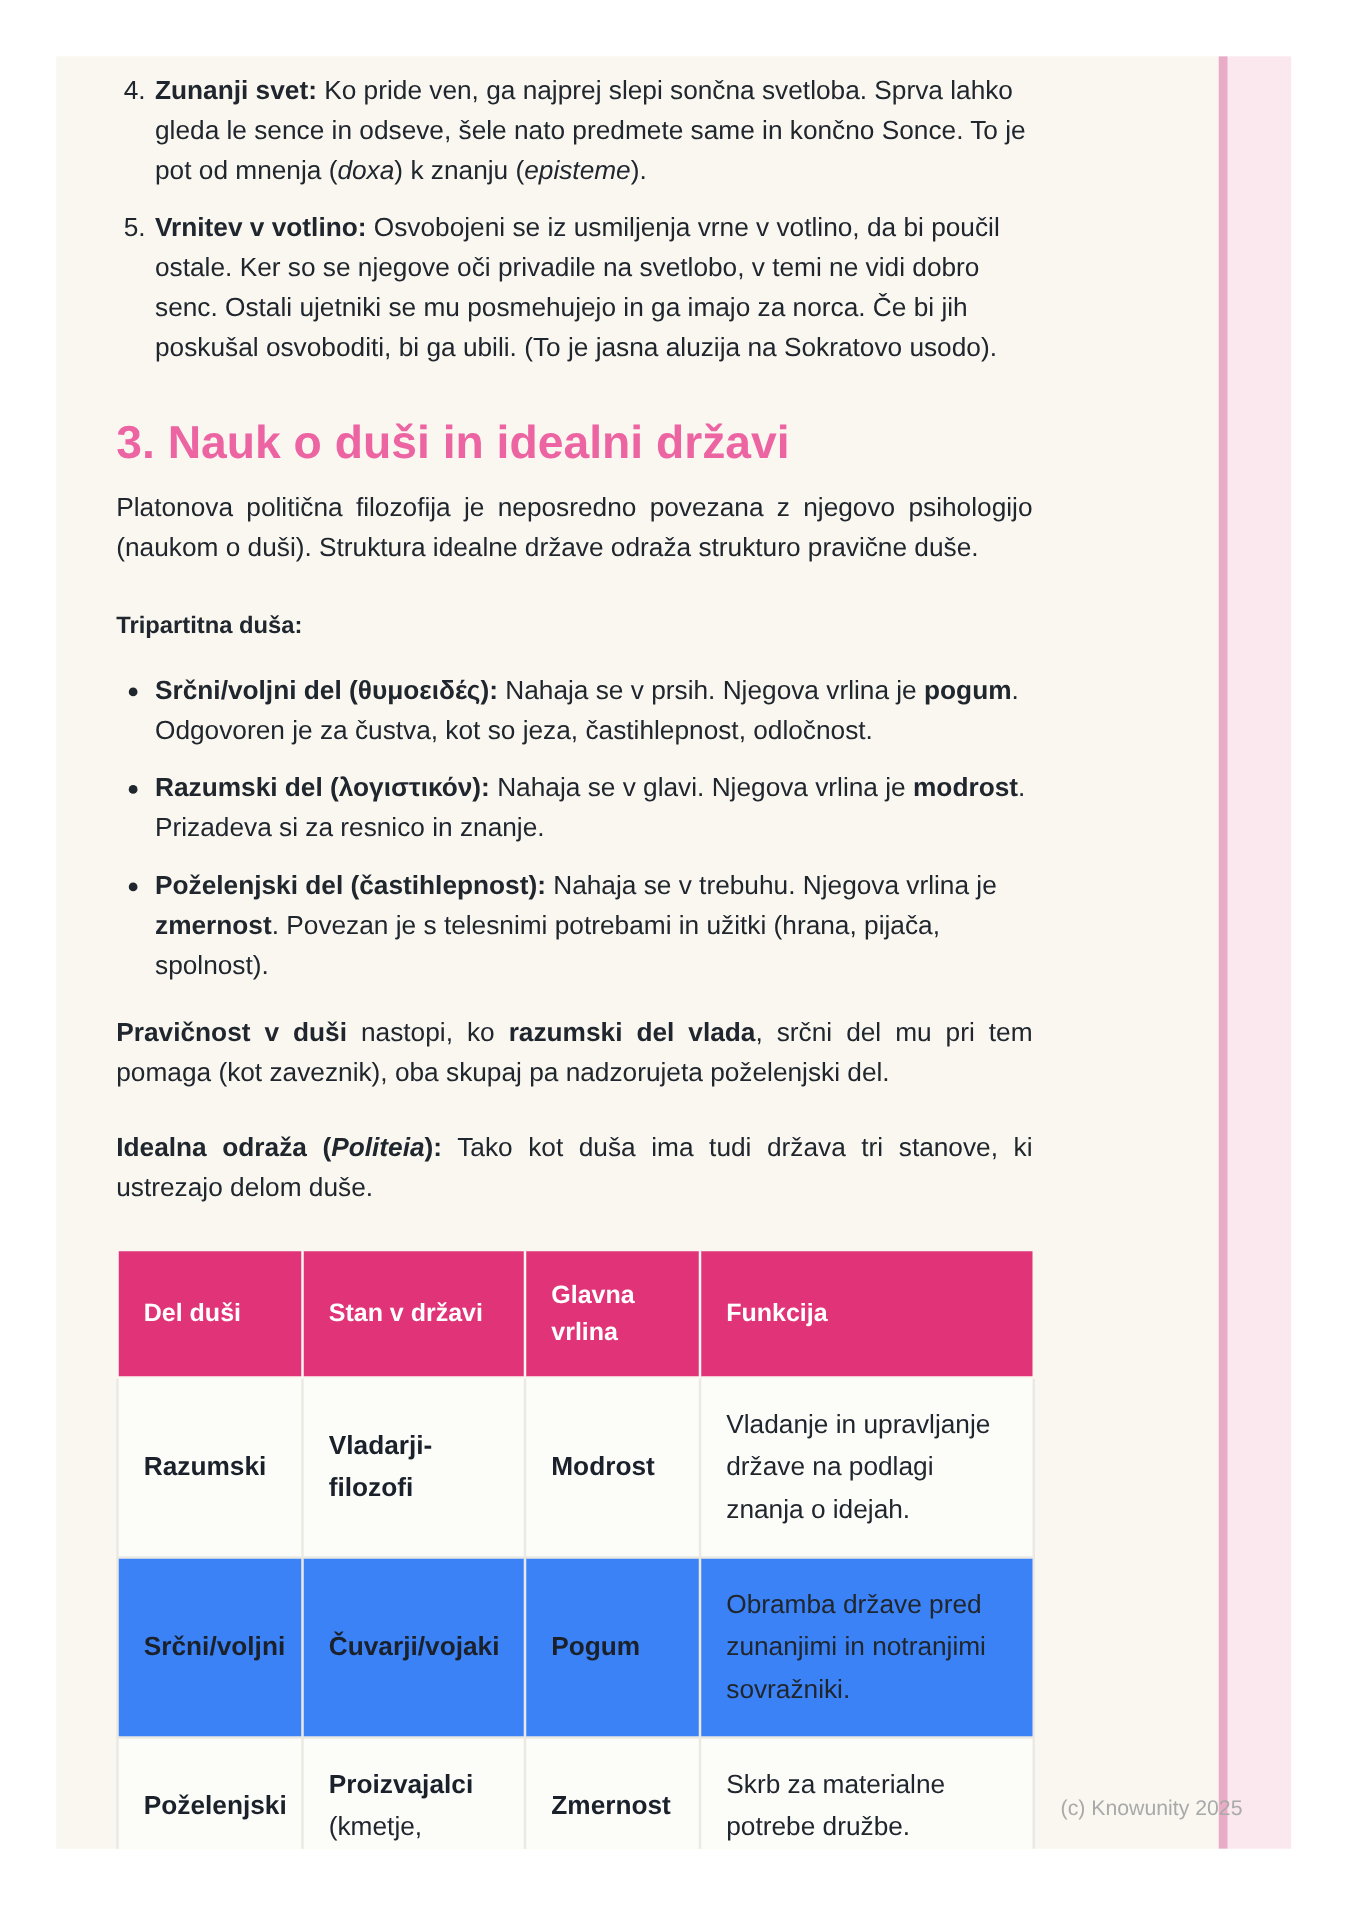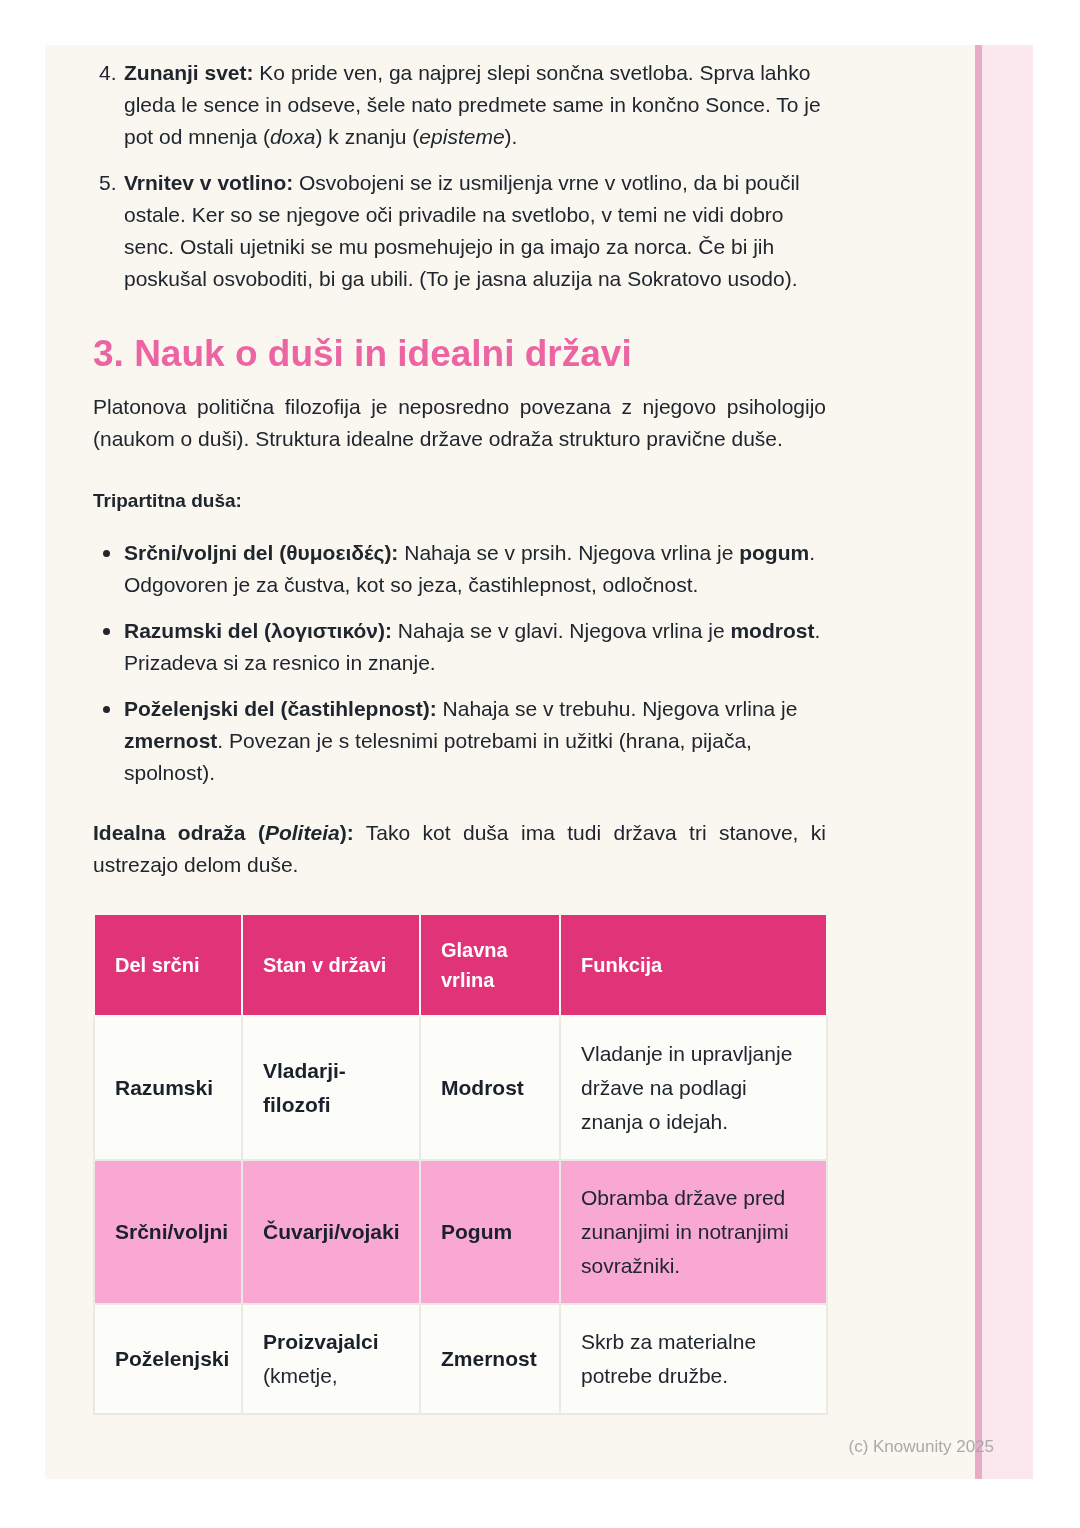--- a/index.html
+++ b/index.html
@@ -44,21 +44,21 @@
   }
   table.soul-table th{
     background:#E13478;color:#ffffff;font-weight:bold;font-size:20px;line-height:30px;
     text-align:left;vertical-align:middle;padding:20px 14px 20px 20px;
     border:2px solid #FAF7F0;
   }
   table.soul-table td{
     font-size:21px;line-height:34px;vertical-align:middle;
     padding:20px 14px 20px 20px;border:2px solid #EBE9E3;background:#FCFCF9;
   }
-  table.soul-table tr.alt td{background:#f9a8d4;}
+  table.soul-table tr.alt td{background:#3b82f6;}
   table.soul-table td b{color:#1B212B;}
   .watermark{
     position:absolute;right:39px;top:1392px;font-size:17px;color:#A9A9A9;z-index:3;
   }
   b{font-weight:bold;}
   i{font-style:italic;}
   .bi{font-weight:bold;font-style:italic;}
 </style>
 </head>
 <body>
@@ -83,33 +83,34 @@
     <p class="body-text justify intro">Platonova politična filozofija je neposredno povezana z njegovo psihologijo (naukom o duši). Struktura idealne države odraža strukturo pravične duše.</p>
 
     <p class="subhead">Tripartitna duša:</p>
 
     <ul class="bullets">
       <li><b>Srčni/voljni del (θυμοειδές):</b><span> Nahaja se v prsih. Njegova vrlina je </span><b>pogum</b><span>. Odgovoren je za čustva, kot so jeza, častihlepnost, odločnost.</span></li>
       <li><b>Razumski del (λογιστικόν):</b><span> Nahaja se v glavi. Njegova vrlina je </span><b>modrost</b><span>. Prizadeva si za resnico in znanje.</span></li>
       <li><b>Poželenjski del (častihlepnost):</b><span> Nahaja se v trebuhu. Njegova vrlina je </span><b>zmernost</b><span>. Povezan je s telesnimi potrebami in užitki (hrana, pijača, spolnost).</span></li>
     </ul>
 
+    <p class="body-text justify par-justice"><b>Pravičnost v duši</b><span> nastopi, ko </span><b>razumski del vlada</b><span>, srčni del mu pri tem pomaga (kot zaveznik), oba skupaj pa nadzorujeta poželenjski del.</span></p>
 
     <p class="body-text justify par-state"><b>Idealna odraža (</b><span class="bi">Politeia</span><b>):</b><span> Tako kot duša ima tudi država tri stanove, ki ustrezajo delom duše.</span></p>
 
     <table class="soul-table">
       <colgroup>
         <col style="width:148px">
           <col style="width:178px">
           <col style="width:140px">
           <col style="width:267px">
       </colgroup>
       <thead>
         <tr>
-          <th>Del srčni</th>
+          <th>Del duši</th>
           <th>Stan v državi</th>
           <th>Glavna vrlina</th>
           <th>Funkcija</th>
         </tr>
       </thead>
       <tbody>
         <tr>
           <td><b>Razumski</b></td>
           <td><b>Vladarji-filozofi</b></td>
           <td><b>Modrost</b></td>

